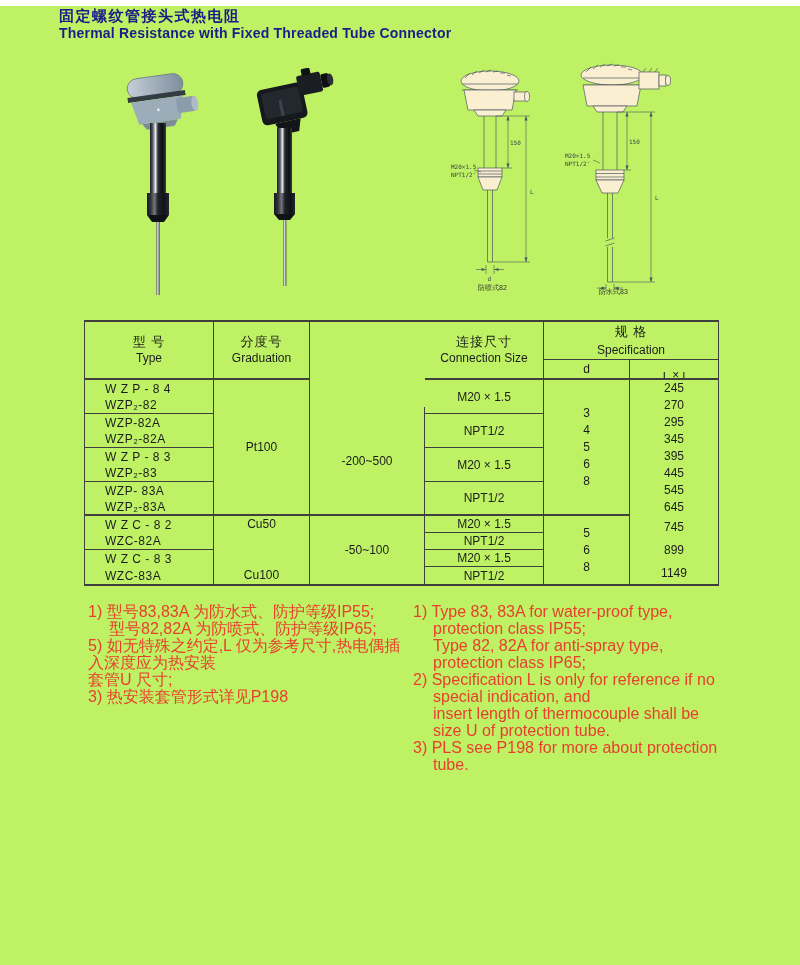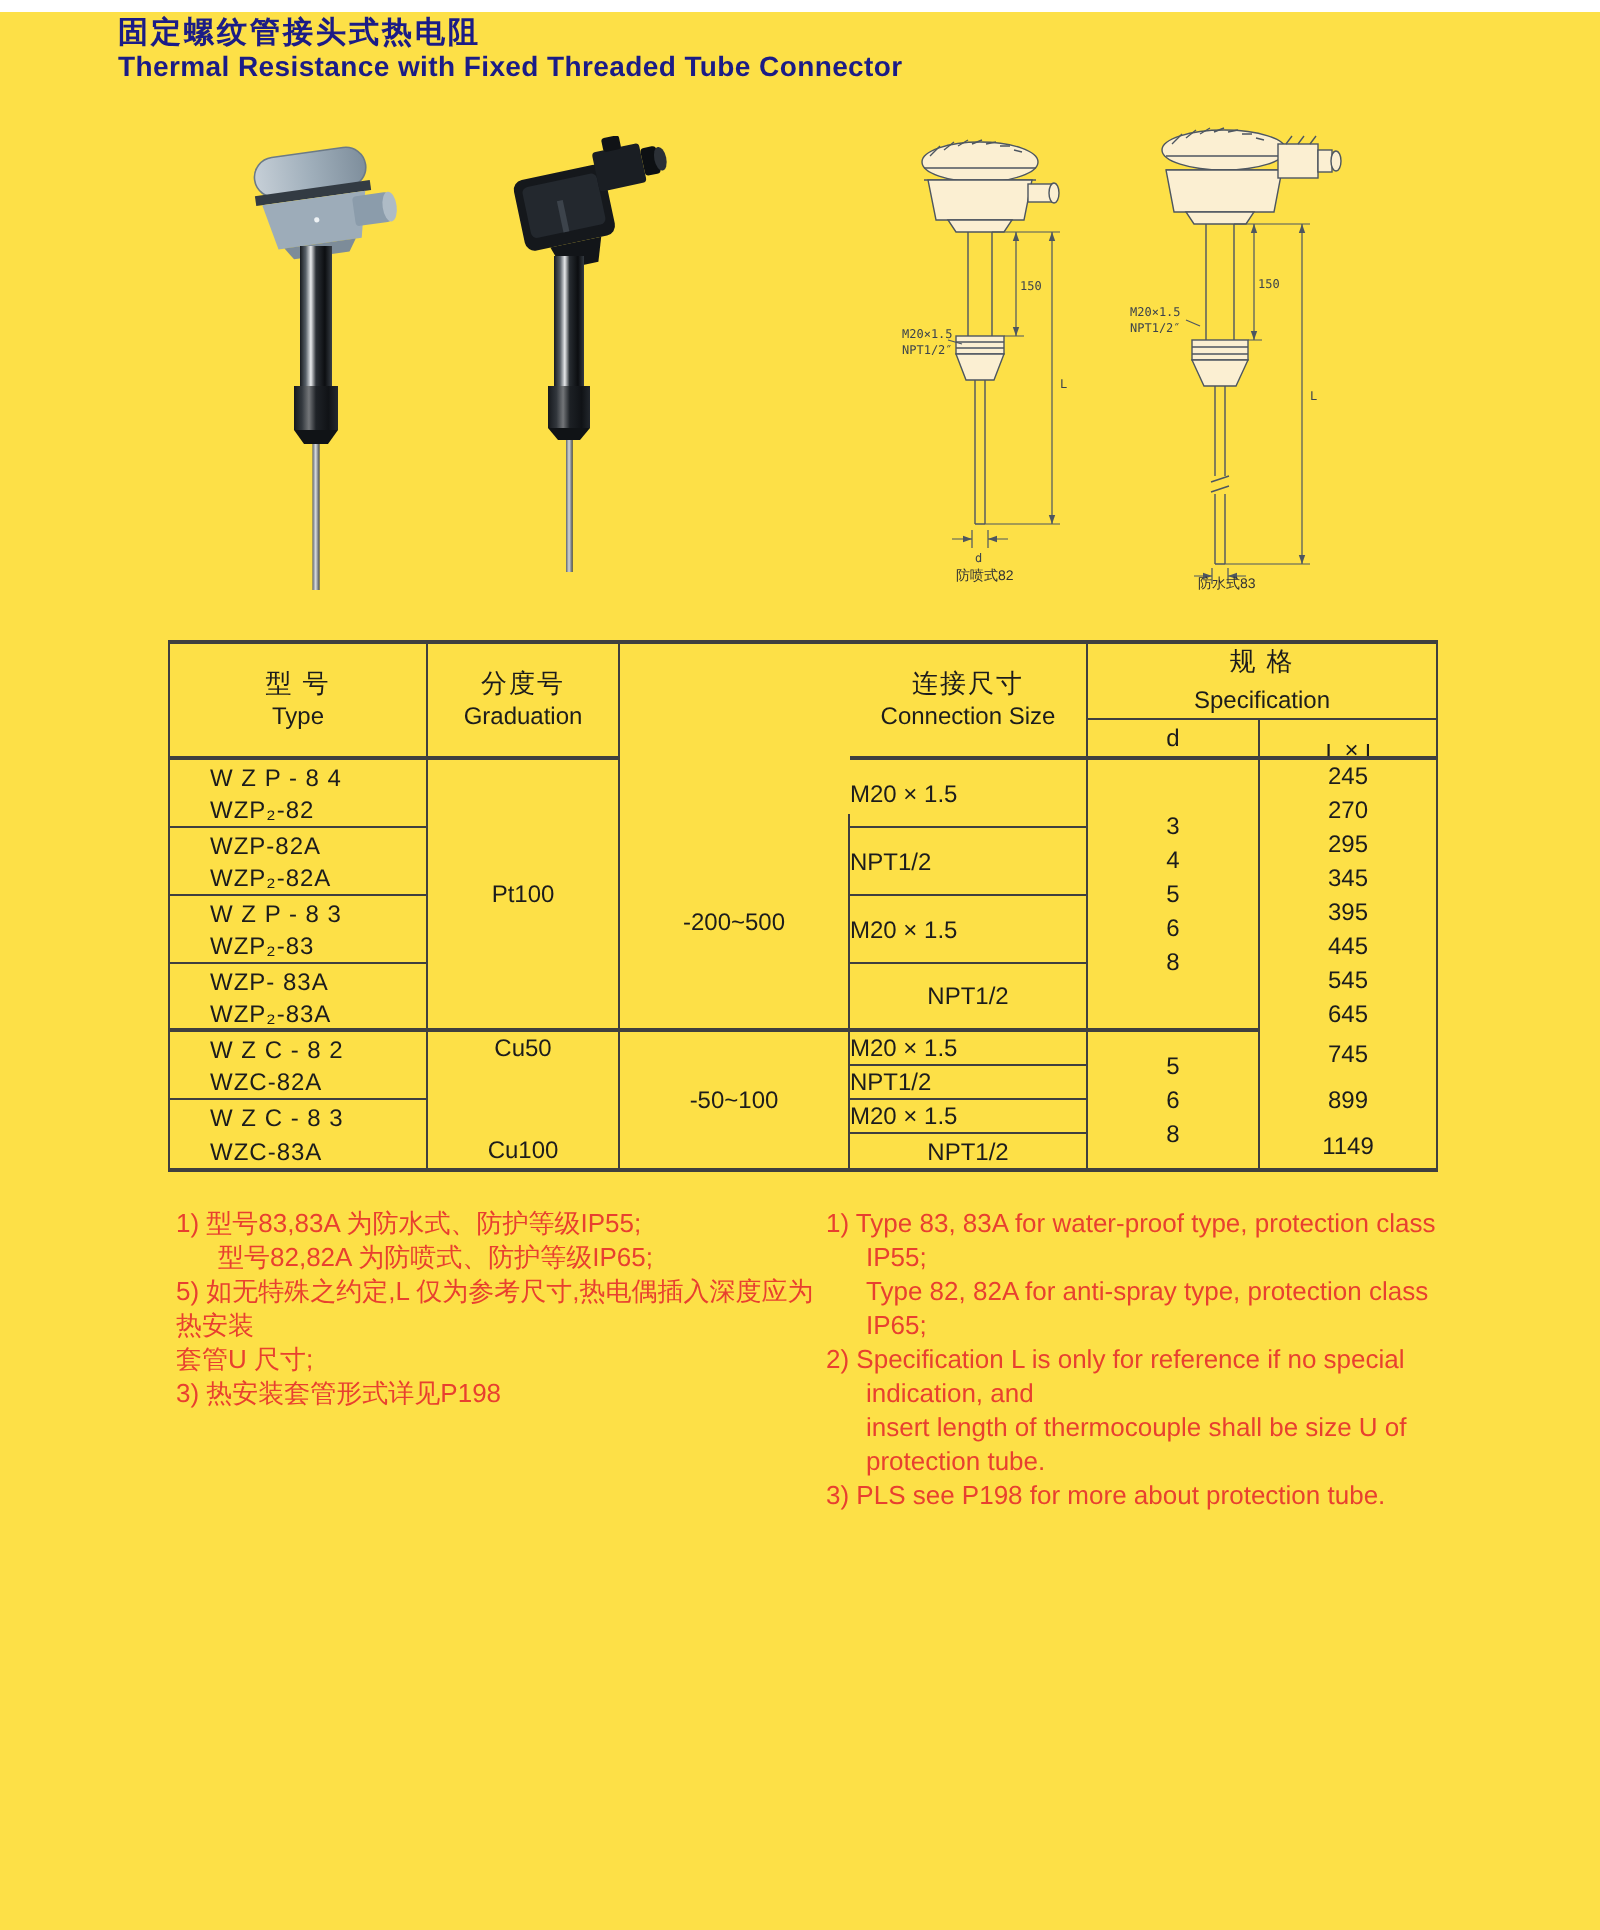--- a/index.html
+++ b/index.html
@@ -1,19 +1,19 @@
 <!DOCTYPE html>
 <html><head>
 <meta charset="utf-8">
 <style>
   html,body { margin:0; padding:0; }
   body { font-family:"Liberation Sans","DejaVu Sans",sans-serif; }
   .page {
     position:relative; width:800px; height:965px;
-    background:#fde047; overflow:hidden;
+    background:#bef264; overflow:hidden;
   }
   .top-strip { position:absolute; left:0; top:0; width:800px; height:6px; background:#FFFFFF; }
 
   
   .title-cn {
     position:absolute; left:59px; top:7px; margin:0;
     font-size:15px; font-weight:bold; color:#1B1C86; letter-spacing:1.5px;
   }
   .title-en {
     position:absolute; left:59px; top:25px; margin:0;
@@ -35,36 +35,36 @@
     position:absolute; left:84px; top:320px; width:633px; height:262px;
     display:grid;
     grid-template-columns:129px 96px 115px 119px 86px 88px;
     grid-template-rows:38px 20px repeat(12,17px);
     border:1px solid #3f3f3f; border-top-width:2px; border-bottom-width:2px;
     box-sizing:content-box;
     color:#1c1c1c; font-size:12px;
   }
   .cell { display:flex; align-items:center; justify-content:center; overflow:hidden; }
   .br  { border-right:1px solid #3f3f3f; }
-  .bb  { border-bottom:1px solid #3f3f3f;justify-content:space-between; }
+  .bb  { border-bottom:1px solid #3f3f3f; }
   .bb2 { border-bottom:2px solid #3f3f3f; }
   .bbs { border-bottom:2px solid #3f3f3f; }
   .hcell { flex-direction:column; line-height:16px; }
   .hcn { font-size:13px; letter-spacing:1px; }
   .hen { font-size:12px; letter-spacing:0; }
   .type-cell { justify-content:flex-start; padding-left:20px; letter-spacing:0.5px; }
   .two-line { flex-direction:column; line-height:17px; }
   .stack { flex-direction:column; justify-content:center; line-height:17px; }
   .l-col { flex-direction:column; justify-content:space-between; align-items:stretch; padding:0; }
   .l-pt-item { height:17px; line-height:17px; text-align:center; }
   .l-cu { height:68px; display:flex; flex-direction:column; justify-content:space-around; }
   .l-cu div { text-align:center; }
 
   
-  .footnotes { position:absolute; top:603px; font-size:13px; color:#E8402F; line-height:17px; }
+  .footnotes { position:absolute; top:603px; font-size:16px; color:#E8402F; line-height:17px; }
   .fn-cn { left:88px; width:324px; }
   .fn-en { left:413px; width:312px; }
   .fn-line { text-align:left; }
   .fn-cont-cn { padding-left:21px; }
   .fn-en .fn-line { padding-left:20px; text-indent:-20px; }
   .fn-en .fn-cont-en { text-indent:0; }
 </style>
 </head>
 <body>
 

